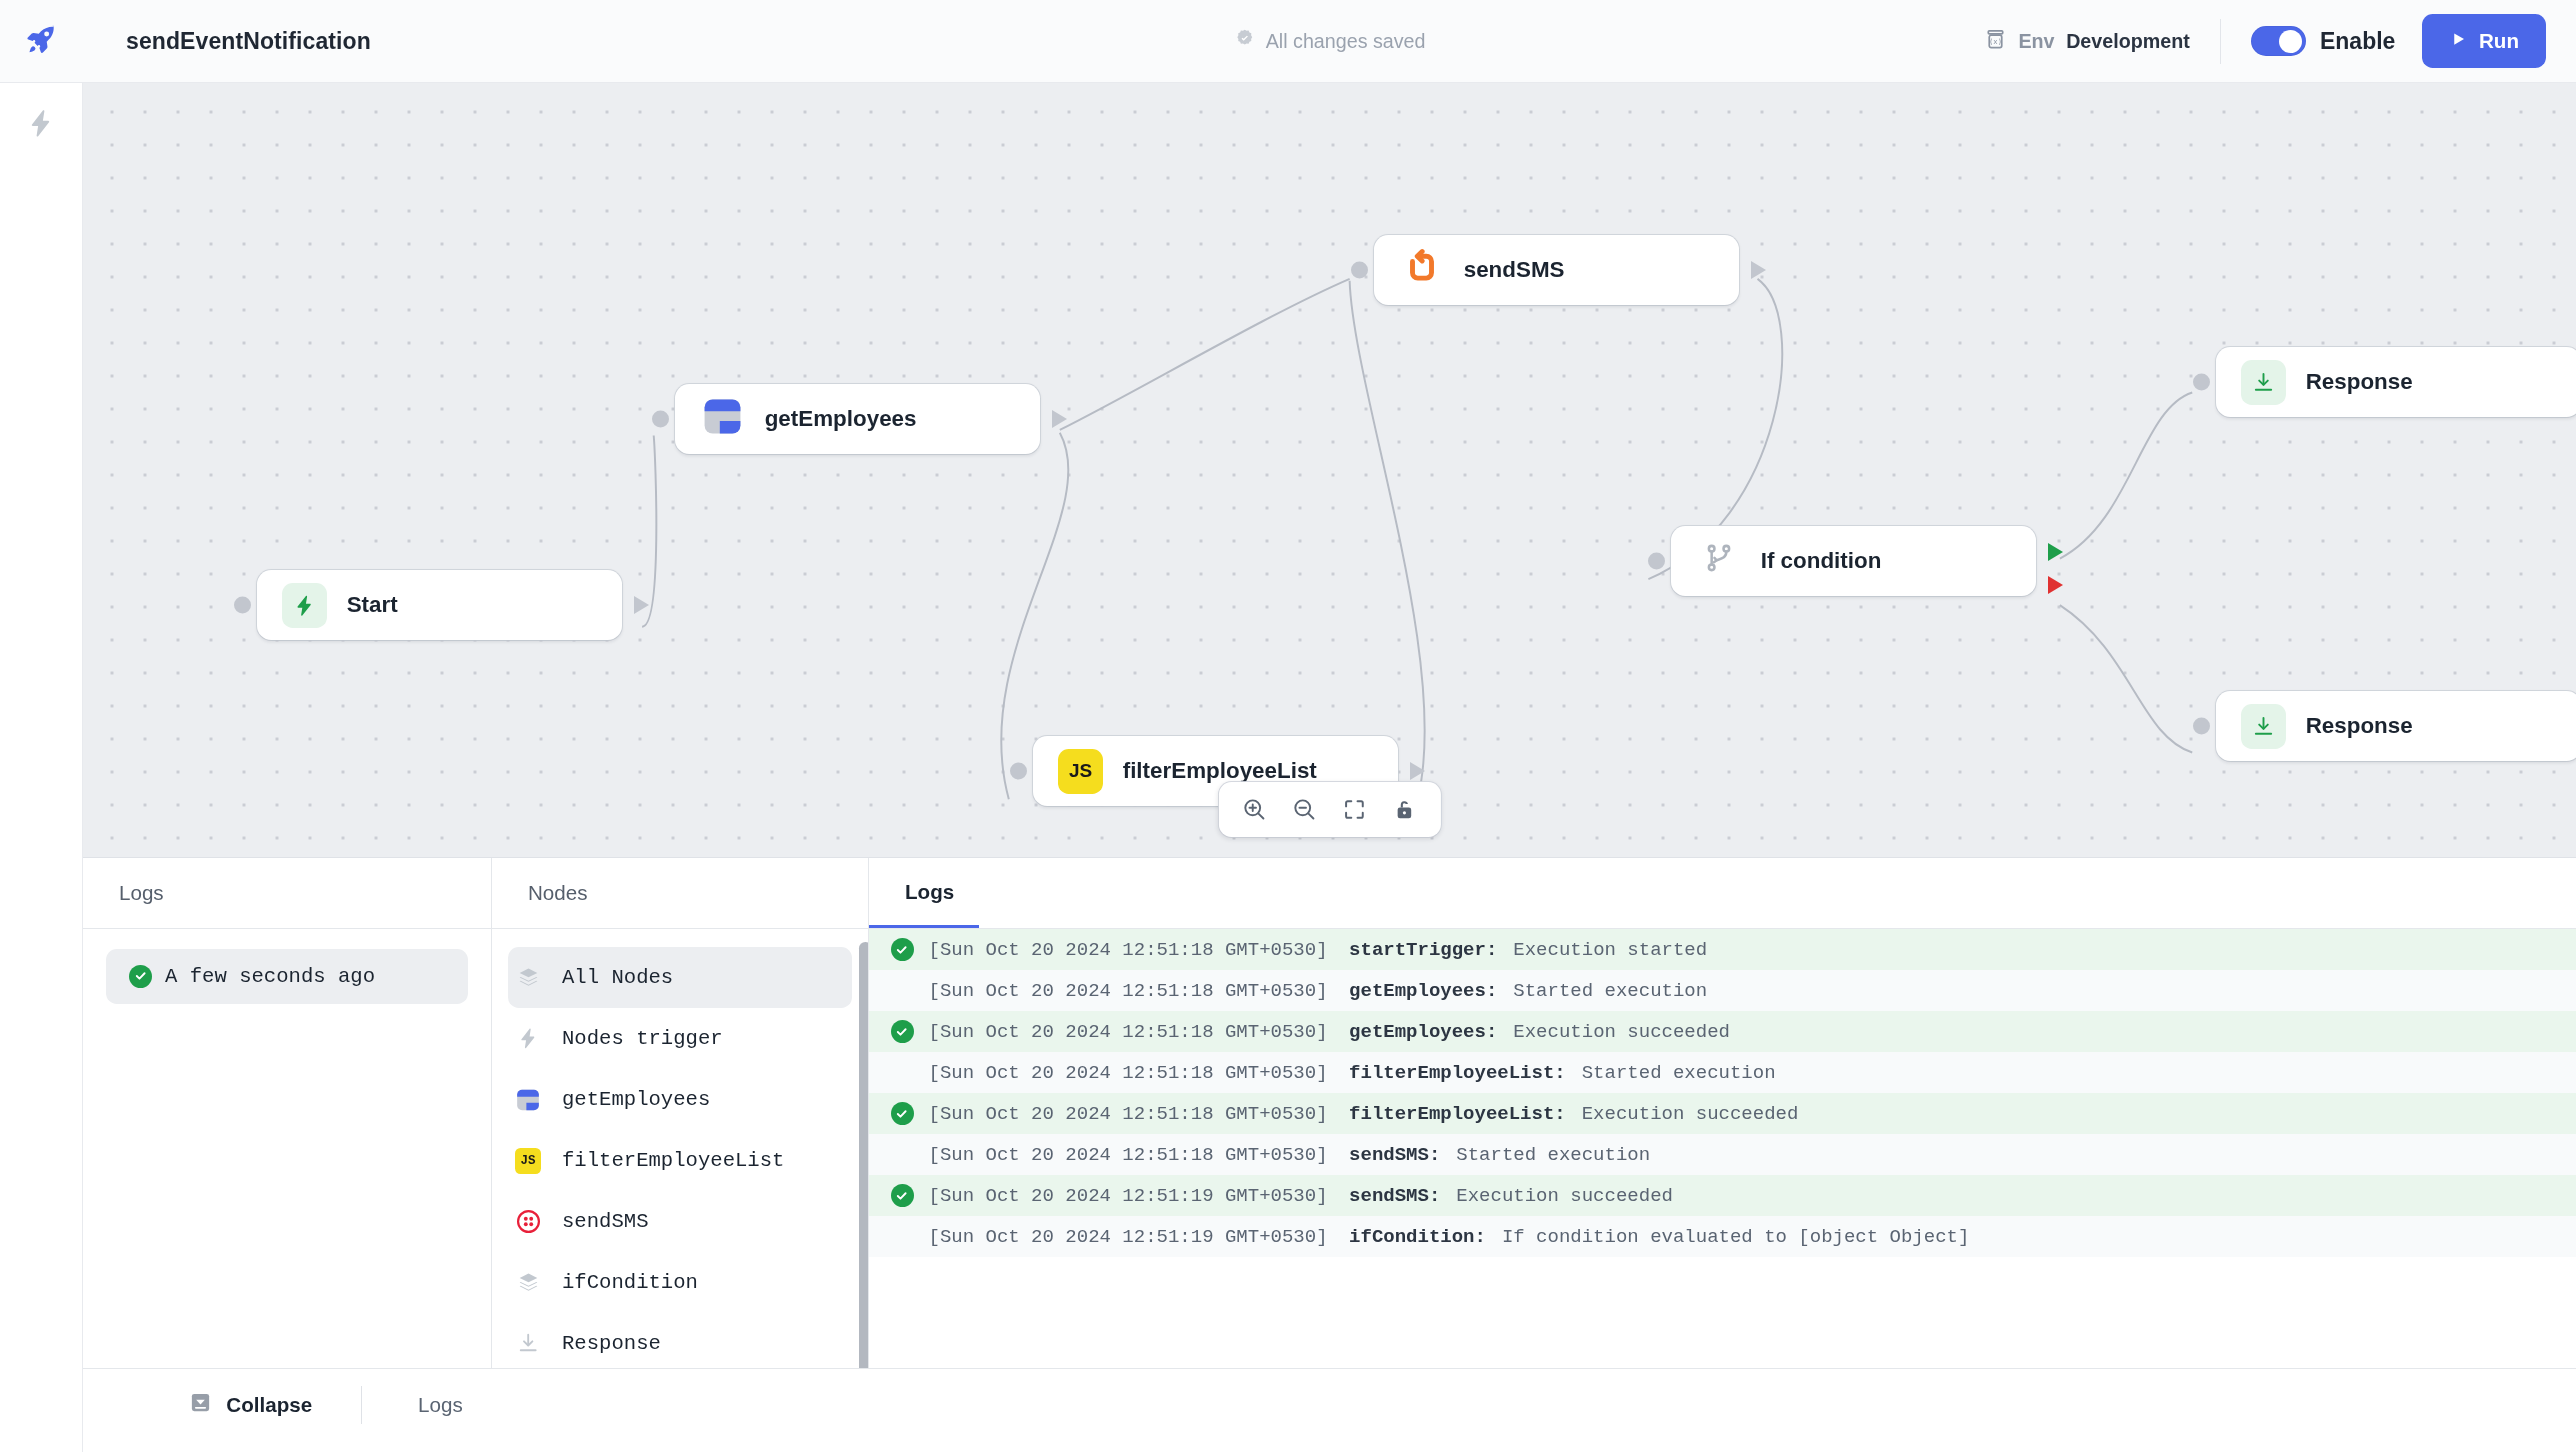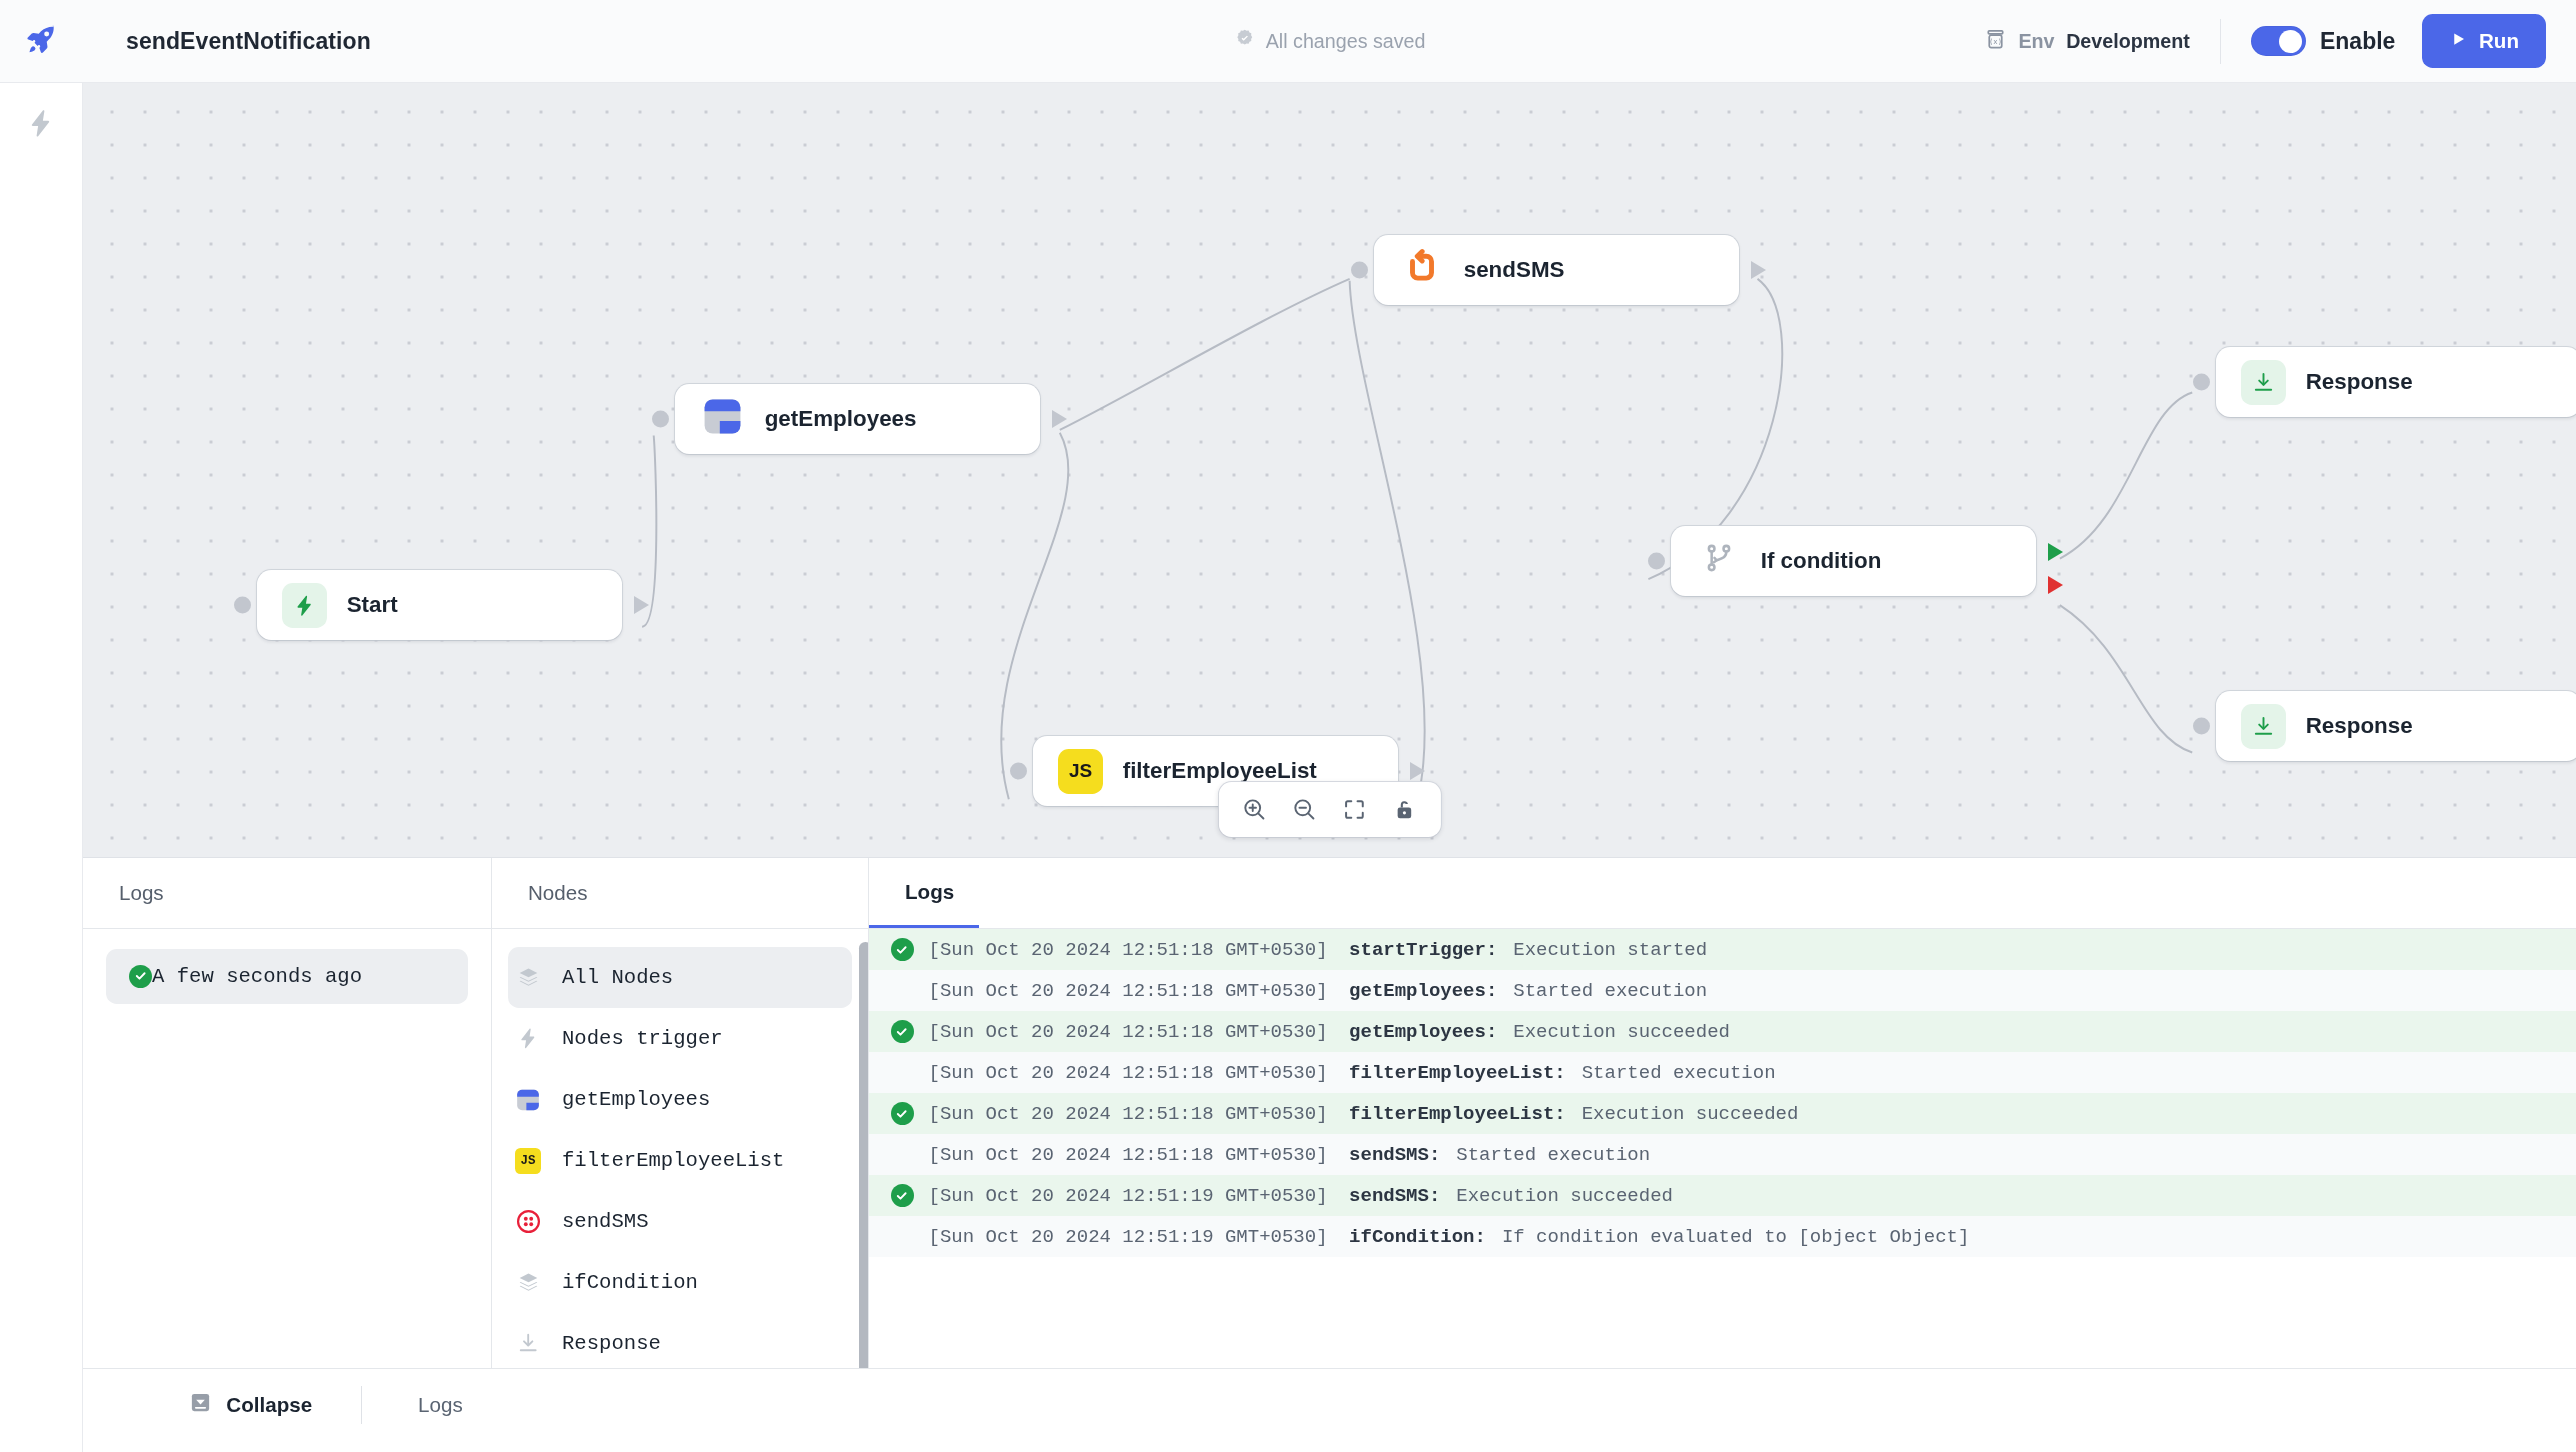--- a/index.html
+++ b/index.html
@@ -173,21 +173,21 @@
     display:flex; align-items:center; padding: 0 0 0 36px; padding-right: 25px;
     font-size: 20.6px; font-weight: 700; color: #1b2430;
     border-bottom: 3.6px solid #4b67e8; cursor: pointer;
   }
 
   .panel-scroll { flex: 1 1 auto; overflow: hidden; min-height: 0; font-family: Liberation Mono, monospace; }
 
   .run-item {
     margin: 19.7px 23px 0 23px;
     background: #eceef1; border-radius: 10.7px;
-    height: 55px; display: flex; align-items: center; gap: 0;
+    height: 55px; display: flex; align-items: center; gap: 13px;
     padding: 0 23px; cursor: pointer;
     font-size: 20.6px; color: #1b2430;
   }
 
   .node-list { padding: 18px 16px 0 16px; position: relative; }
   .node-row {
     height: 61px; display: flex; align-items: center; gap: 18px;
     padding: 0 4px; border-radius: 10.7px; cursor: pointer;
     font-size: 20.6px; color: #1b2430; white-space: nowrap;
   }

